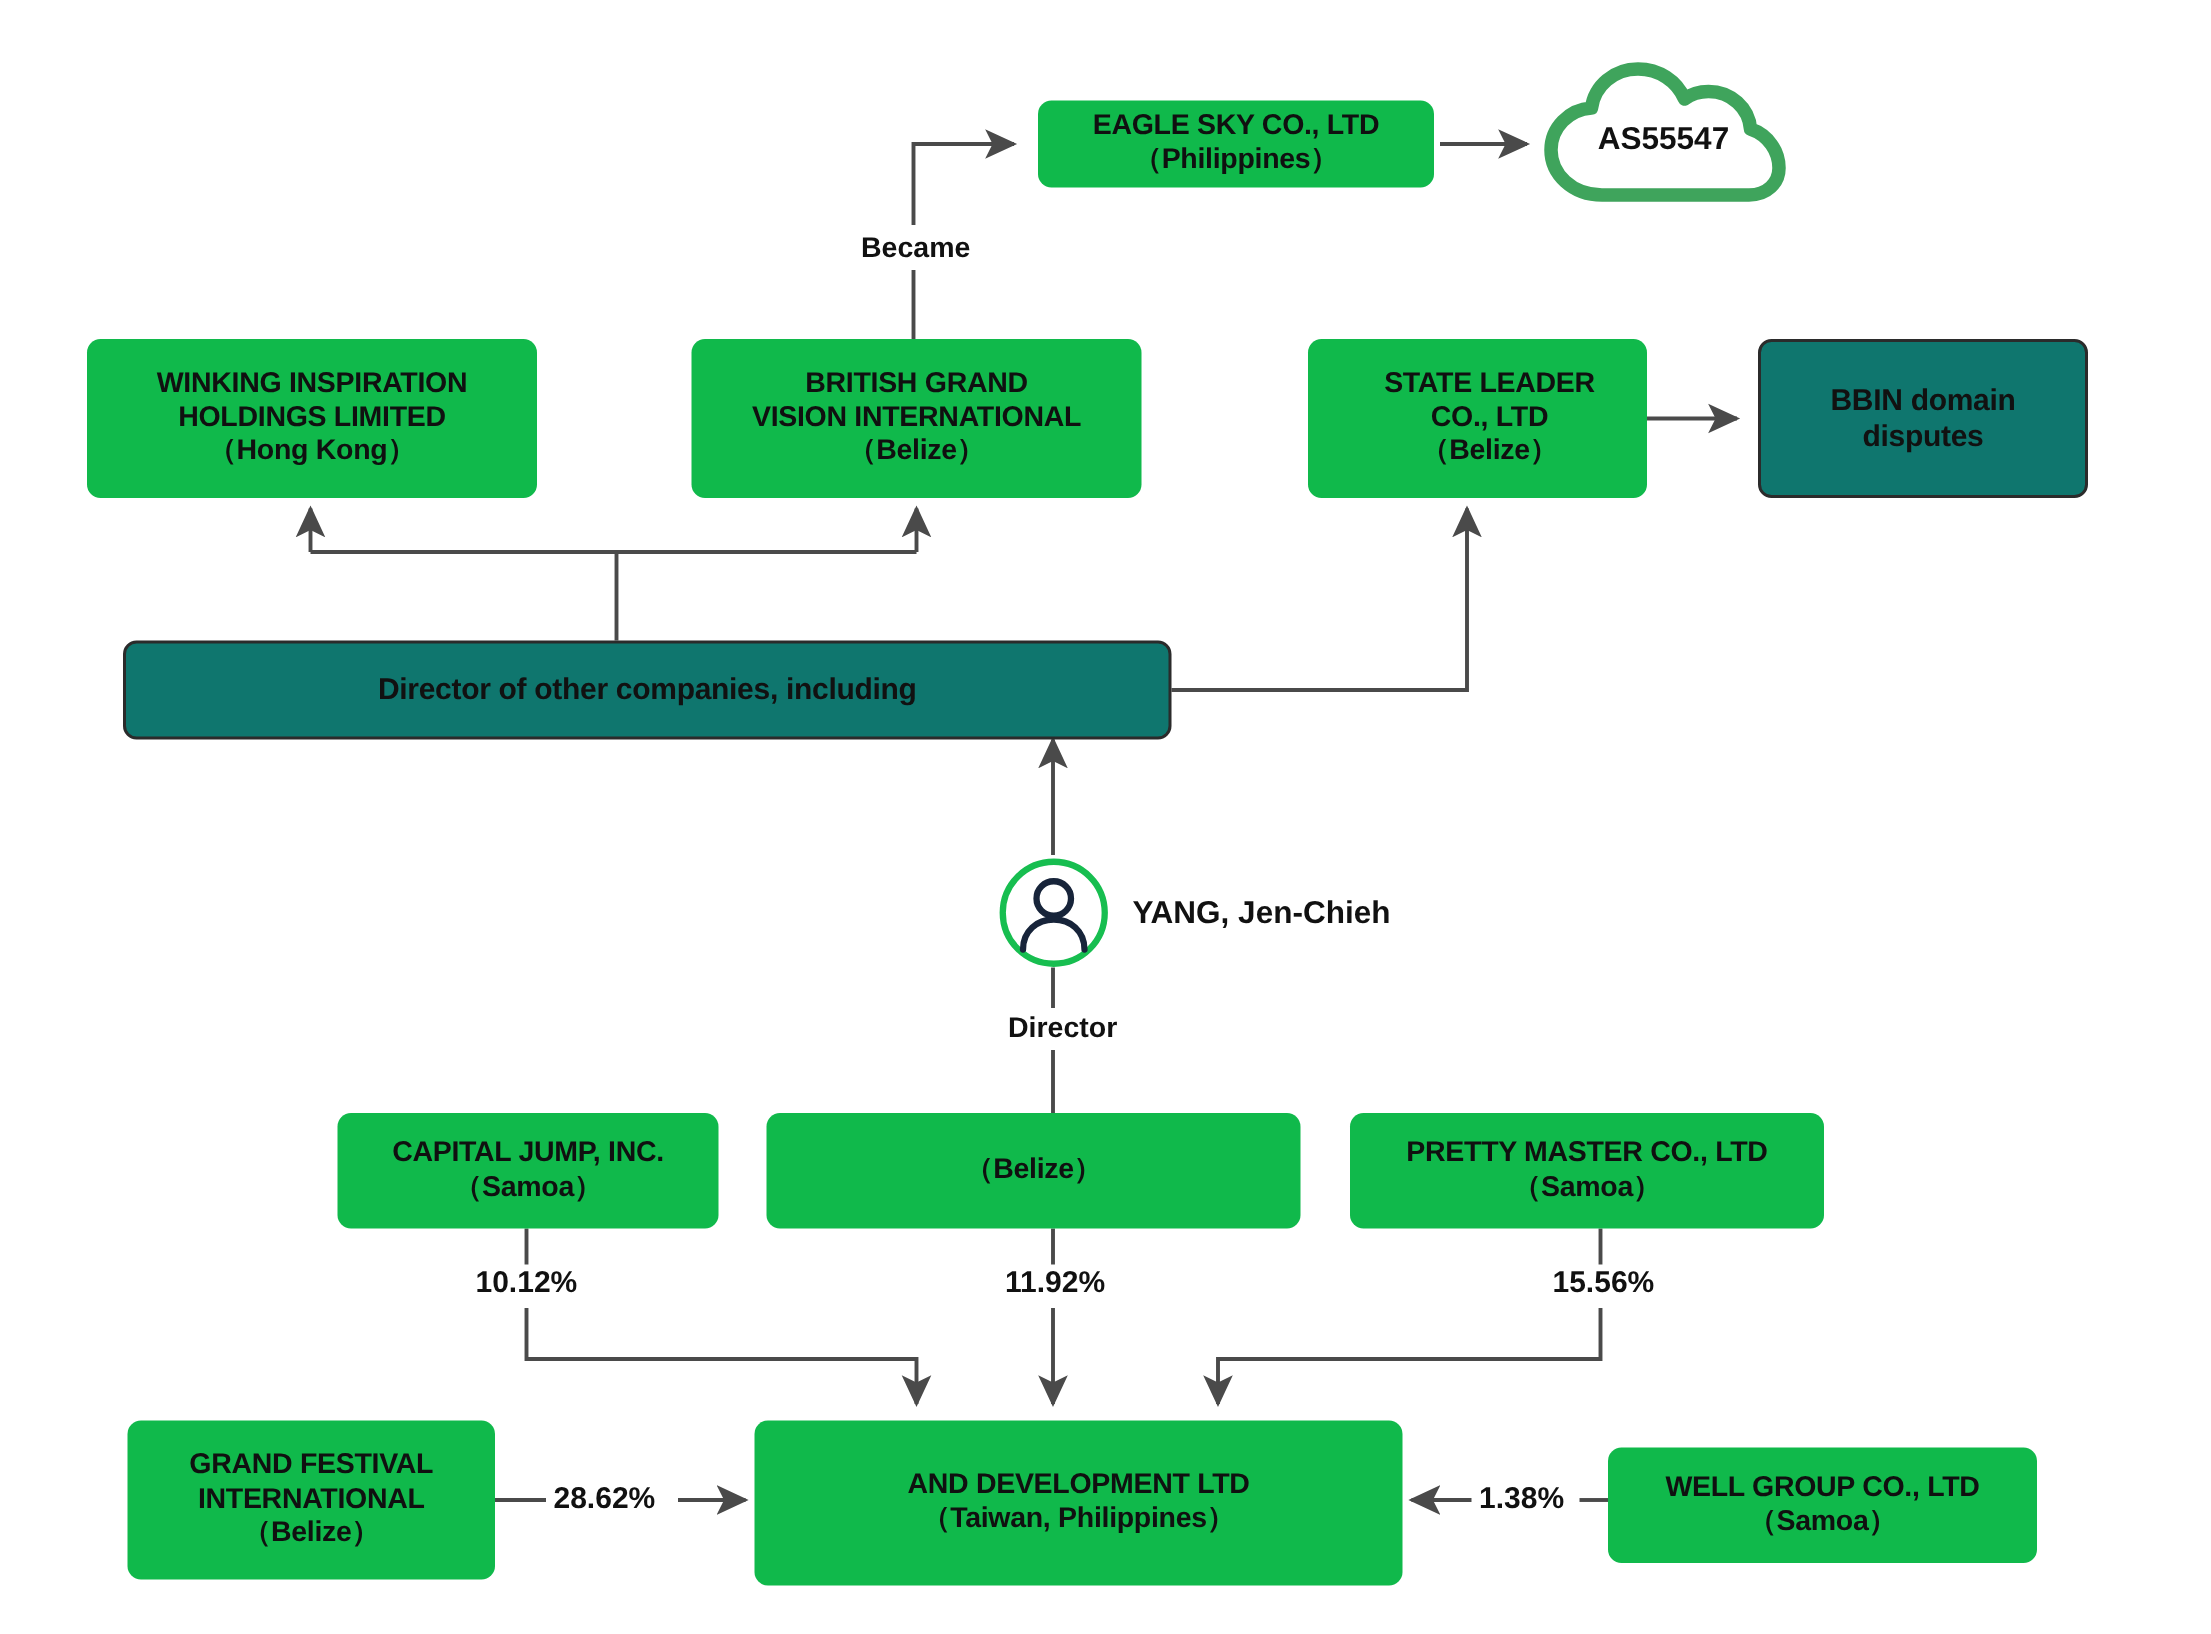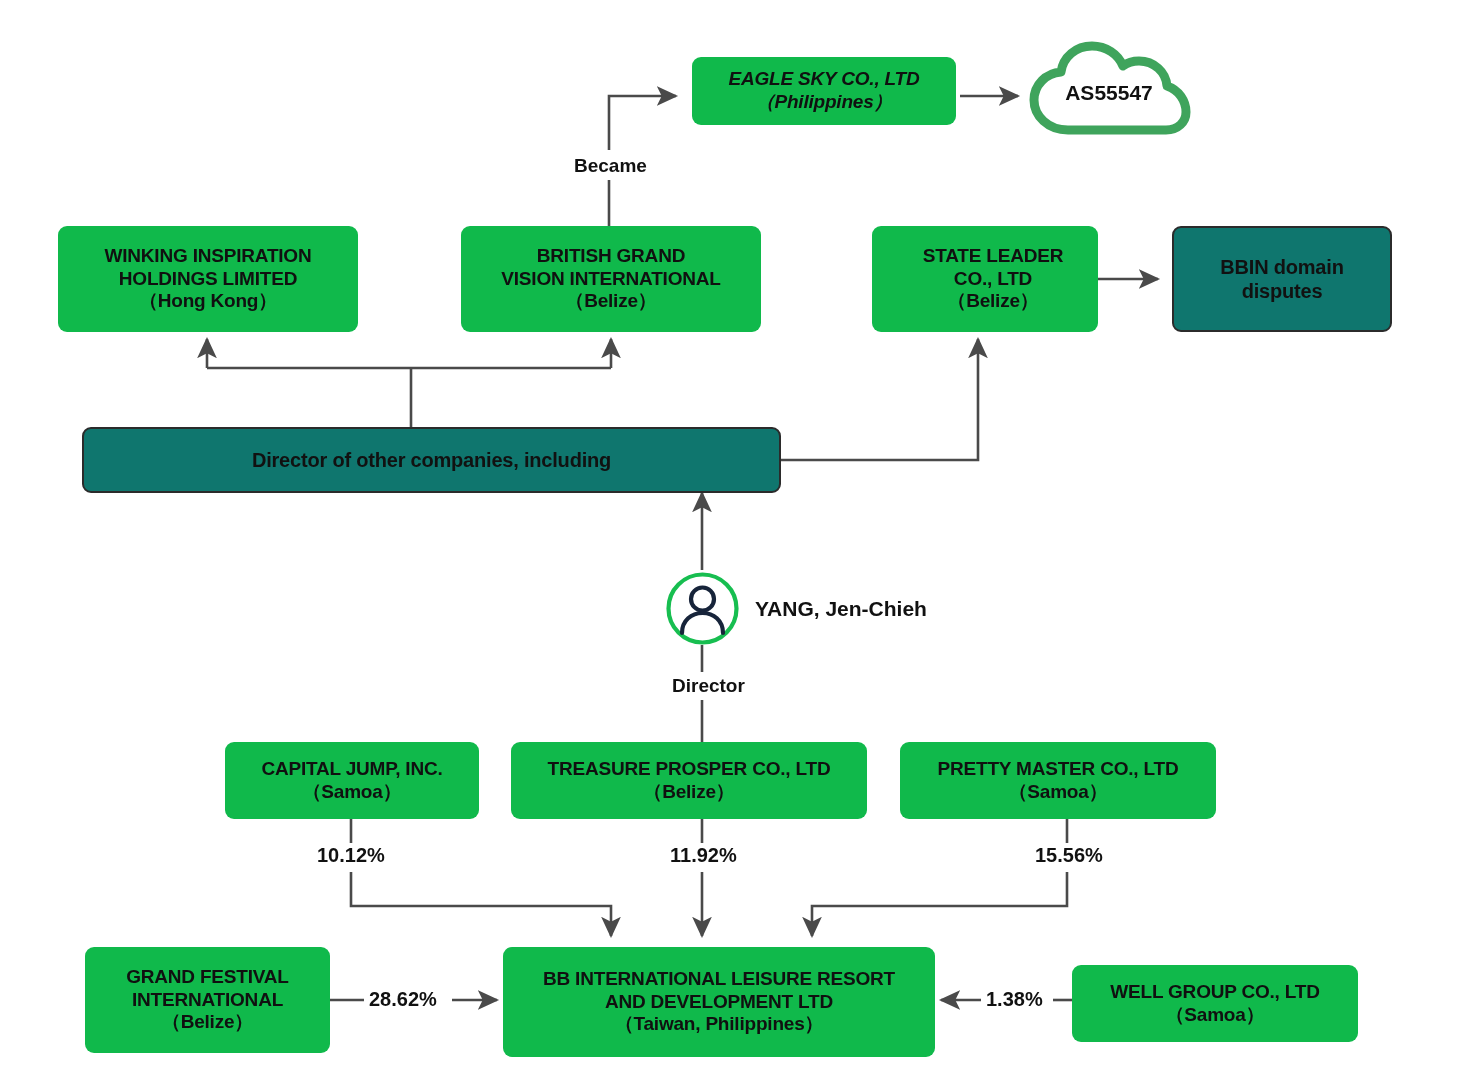--- a/index.html
+++ b/index.html
@@ -173,21 +173,21 @@
       <path d="M 1067,872 L 1067,906 L 812,906 L 812,936" marker-end="url(#arrow)"></path>
 
       <path d="M 330,1000 L 365,1000"></path>
       <path d="M 452,1000 L 497,1000" marker-end="url(#arrow)"></path>
 
       <path d="M 1072,1000 L 1053,1000"></path>
       <path d="M 982,1000 L 941,1000" marker-end="url(#arrow)"></path>
     </g>
   </svg>
 
-  <div class="node green" style="left:692px; top:57px; width:264px; height:68px;font-style:italic;">
+  <div class="node green" style="left:692px; top:67px; width:264px; height:58px;">
     <span class="ln">EAGLE SKY CO., LTD</span>
     <span class="ln country">（Philippines）</span>
   </div>
 
   <div class="cloud-wrap" style="left:1026px; top:34px; width:166px; height:104px;">
     <svg width="166" height="104" viewBox="0 0 166 104">
       <path d="M42,96
                C22,96 8,82 8,66
                C8,51 20,39 35,38
                C37,23 50,12 66,12
@@ -239,41 +239,39 @@
   <div class="person-name" style="left:755px; top:597px;">YANG, Jen-Chieh</div>
 
   <div class="edge-label" style="left:668px; top:675px;">Director</div>
 
   <div class="node green" style="left:225px; top:742px; width:254px; height:77px;">
     <span class="ln">CAPITAL JUMP, INC.</span>
     <span class="ln country">（Samoa）</span>
   </div>
 
   <div class="node green" style="left:511px; top:742px; width:356px; height:77px;">
-    <span class="ln">TREASURE PROSPER CO., LTD</span>
     <span class="ln country">（Belize）</span>
   </div>
 
   <div class="node green" style="left:900px; top:742px; width:316px; height:77px;text-align:center;">
     <span class="ln">PRETTY MASTER CO., LTD</span>
     <span class="ln country">（Samoa）</span>
   </div>
 
   <div class="pct-label" style="left:312px; top:844px;">10.12%</div>
   <div class="pct-label" style="left:665px; top:844px;">11.92%</div>
   <div class="pct-label" style="left:1030px; top:844px;">15.56%</div>
 
   <div class="node green" style="left:85px; top:947px; width:245px; height:106px;">
     <span class="ln">GRAND FESTIVAL</span>
     <span class="ln">INTERNATIONAL</span>
     <span class="ln country">（Belize）</span>
   </div>
 
   <div class="node green" style="left:503px; top:947px; width:432px; height:110px;">
-    <span class="ln">BB INTERNATIONAL LEISURE RESORT</span>
     <span class="ln">AND DEVELOPMENT LTD</span>
     <span class="ln country">（Taiwan, Philippines）</span>
   </div>
 
   <div class="node green" style="left:1072px; top:965px; width:286px; height:77px;">
     <span class="ln">WELL GROUP CO., LTD</span>
     <span class="ln country">（Samoa）</span>
   </div>
 
   <div class="pct-label" style="left:364px; top:988px;">28.62%</div>

